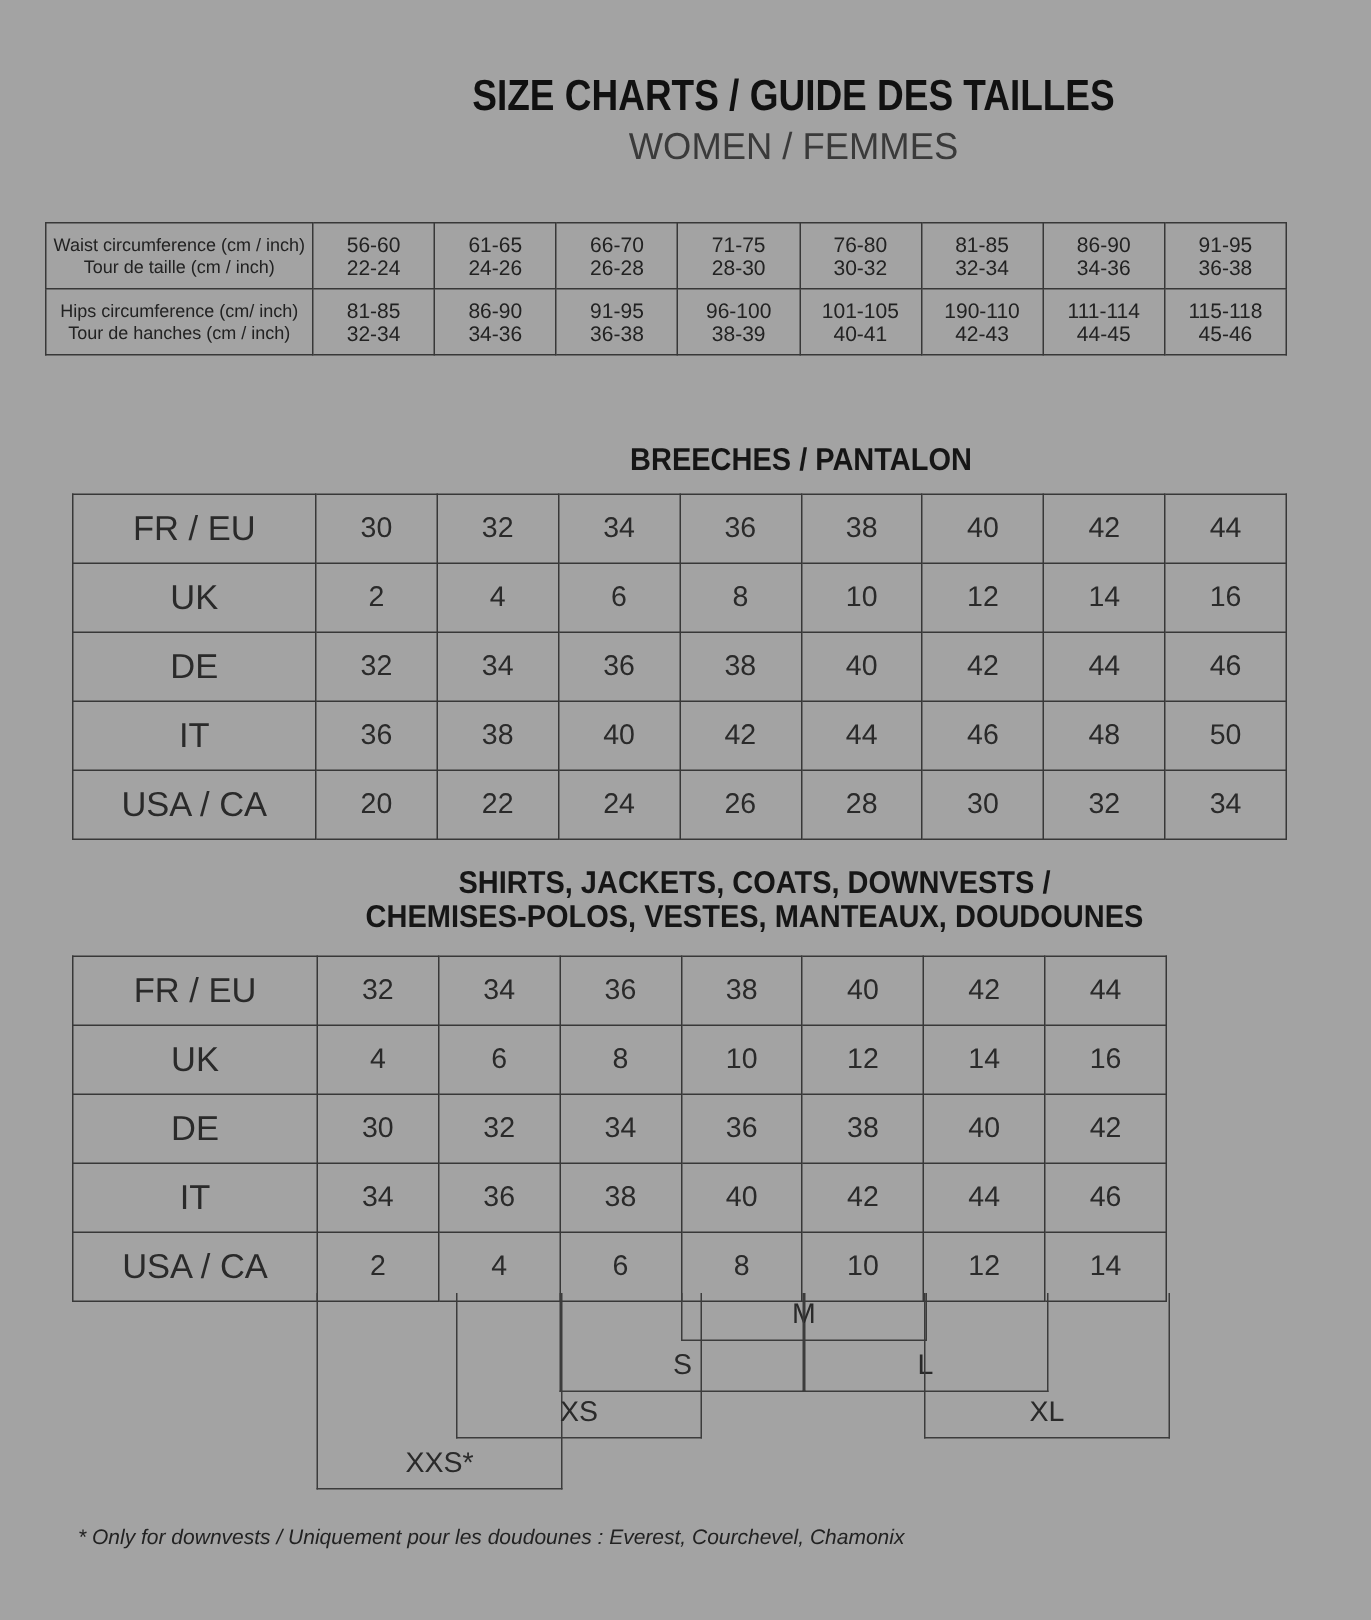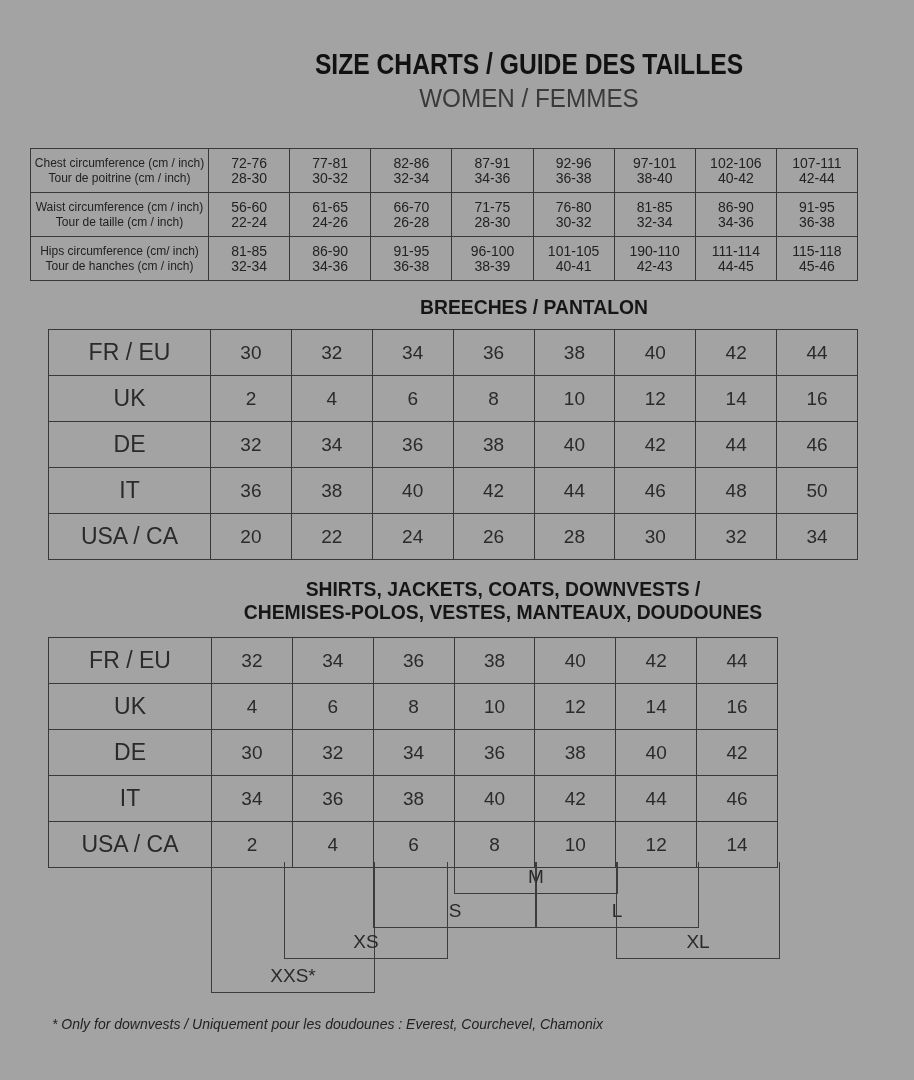--- a/index.html
+++ b/index.html
@@ -82,21 +82,21 @@
     background: transparent;
   }
   .bracket .bl {
     position: absolute;
     left: 0; right: 0; bottom: 5px;
     text-align: center;
     font-size: 19px;
     color: #2a2a2a;
   }
   .bk-xxs { left: 211px; height: 130px; }
-  .bk-xs  { left: 284px; height: 96px; }
+  .bk-xs  { left: 304px; height: 96px; }
   .bk-s   { left: 373px; height: 65px; }
   .bk-m   { left: 454px; height: 31px; }
   .bk-l   { left: 535px; height: 65px; }
   .bk-xl  { left: 616px; height: 96px; }
 
   
   .footnote {
     position: absolute;
     left: 52px; top: 1016px; width: 820px;
     font-size: 14px;
@@ -111,40 +111,20 @@
 
   <h1 class="main-title">SIZE CHARTS / GUIDE DES TAILLES</h1>
   <h2 class="main-subtitle">WOMEN / FEMMES</h2>
 
   <table class="t-meas">
     <colgroup>
         <col class="c-lbl">
         <col span="8">
       </colgroup>
     <tbody>
-      <tr>
-        <td class="lbl">Chest circumference (cm / inch)
-Tour de poitrine (cm / inch)</td>
-        <td class="val">72-76
-28-30</td>
-        <td class="val">77-81
-30-32</td>
-        <td class="val">82-86
-32-34</td>
-        <td class="val">87-91
-34-36</td>
-        <td class="val">92-96
-36-38</td>
-        <td class="val">97-101
-38-40</td>
-        <td class="val">102-106
-40-42</td>
-        <td class="val">107-111
-42-44</td>
-      </tr>
       <tr>
         <td class="lbl">Waist circumference (cm / inch)
 Tour de taille (cm / inch)</td>
         <td class="val">56-60
 22-24</td>
         <td class="val">61-65
 24-26</td>
         <td class="val">66-70
 26-28</td>
         <td class="val">71-75

